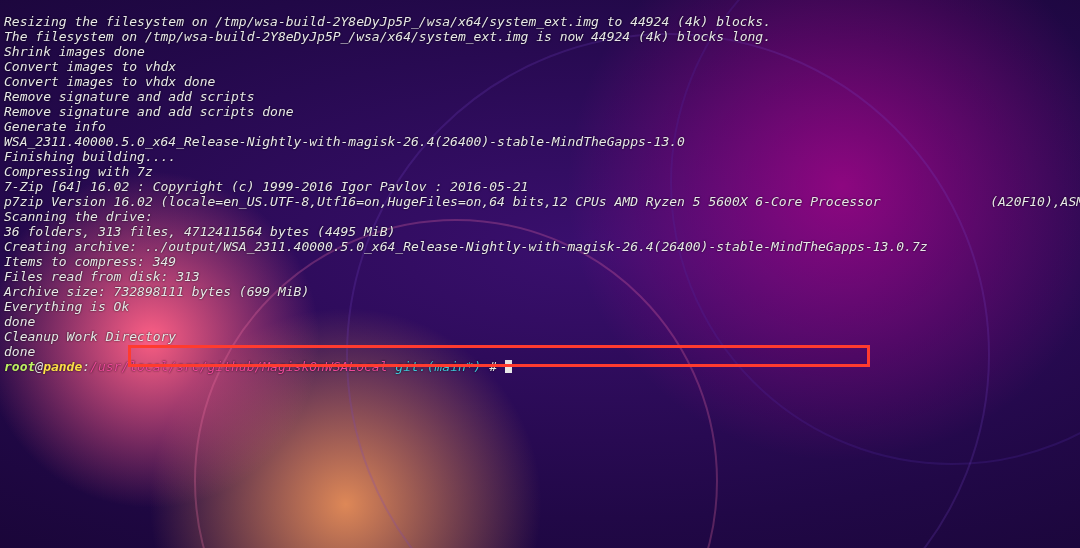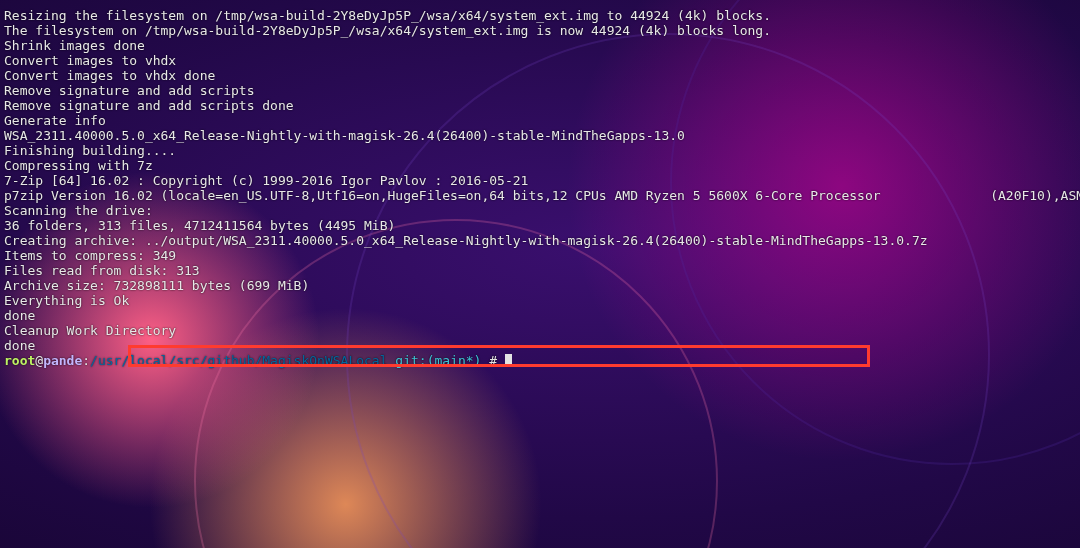--- a/index.html
+++ b/index.html
@@ -42,37 +42,38 @@
   .wallpaper .ring3{
     position:absolute;
     left:62%; top:-18%;
     width:560px; height:560px;
     border:2px solid rgba(80,40,160,0.25);
     border-radius:50%;
   }
   .term{
     position:absolute;
     inset:0;
-    padding:8px 6px 4px 4px;
+    padding:14px 6px 4px 4px;
     white-space:pre;
     overflow:hidden;
     text-shadow:0 0 2px rgba(0,0,0,0.9);
+    font-style:italic;
   }
   .highlight-box{
     position:absolute;
     border:3px solid #ff3b2f;
     box-sizing:border-box;
     pointer-events:none;
     background:rgba(0,0,0,0.02);
   }
   .prompt-user   { color:#bef264; font-weight:bold; }
   .prompt-at     { color:#e8e8e8; }
-  .prompt-host   { color:#c4b5fd; font-weight:bold; }
+  .prompt-host   { color:#fde047; font-weight:bold; }
   .prompt-colon  { color:#e8e8e8; }
-  .prompt-path   { color:#0369a1; }
+  .prompt-path   { color:#ec4899; }
   .prompt-git    { color:#3fc7d9;text-align:center; }
   .prompt-sym    { color:#e8e8e8; }
   .cursor{
     display:inline-block;
     width:7px;
     height:13px;
     background:#e8e8e8;
     vertical-align:-2px;
   }
 </style>

